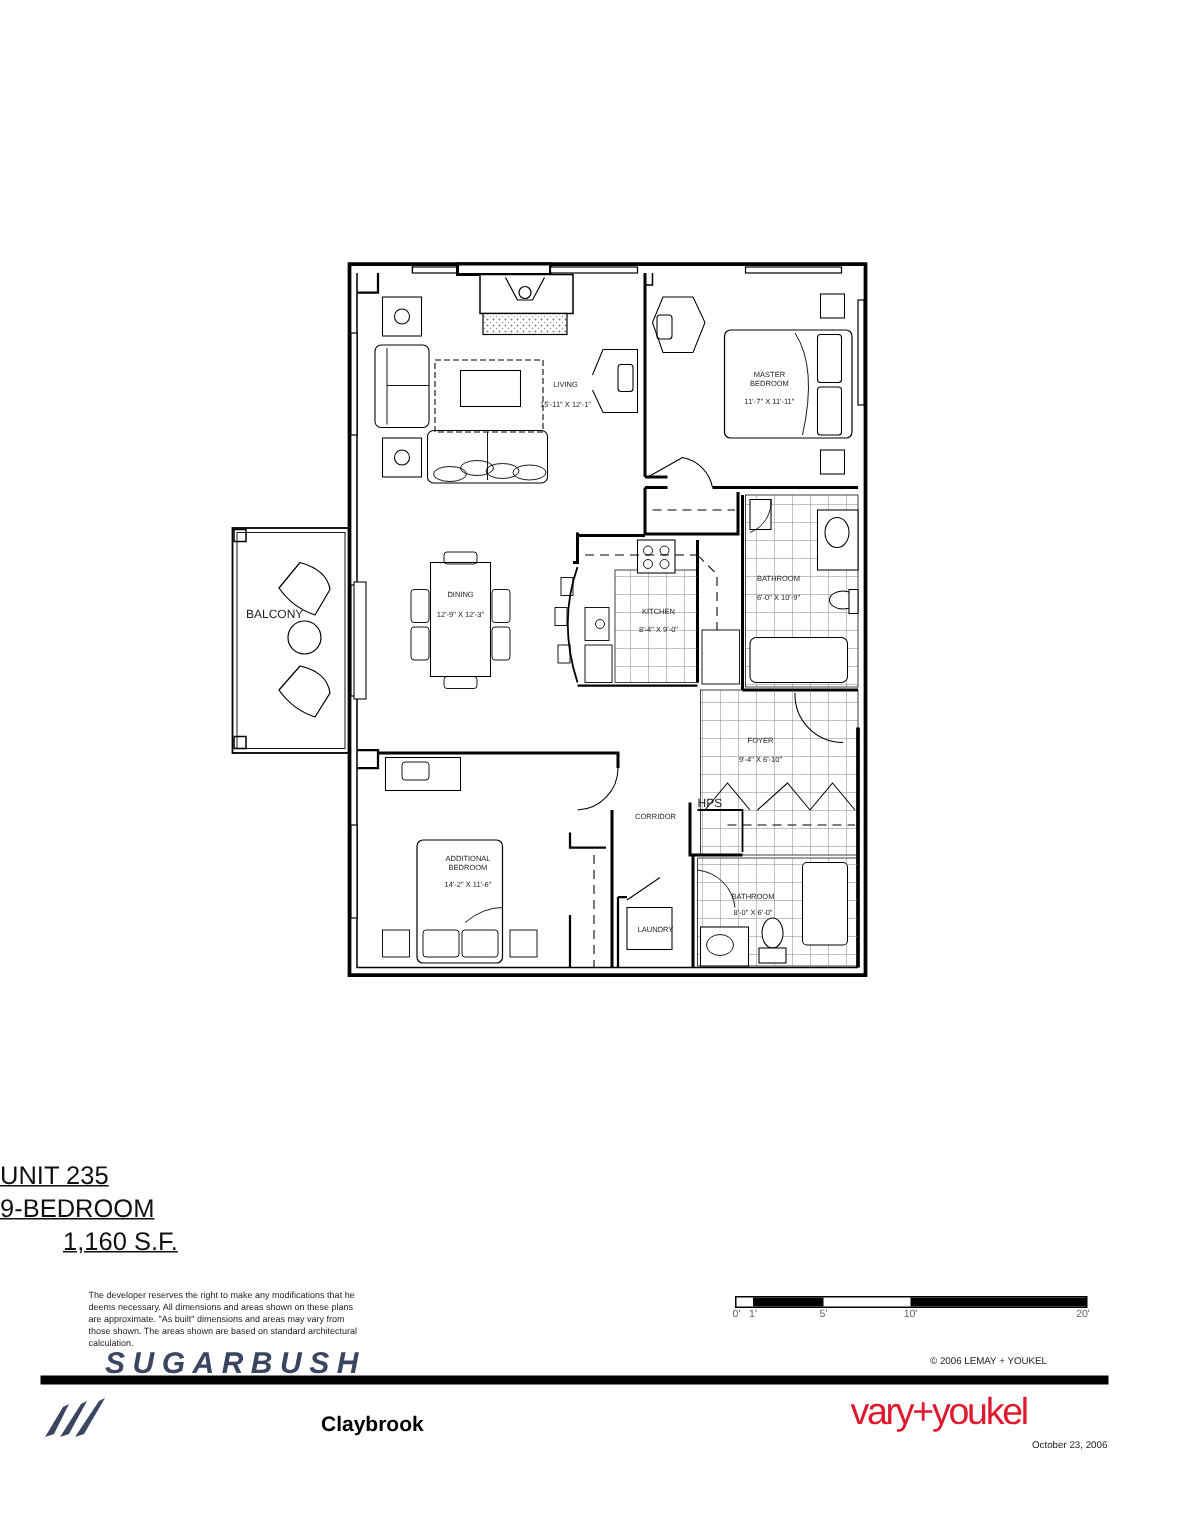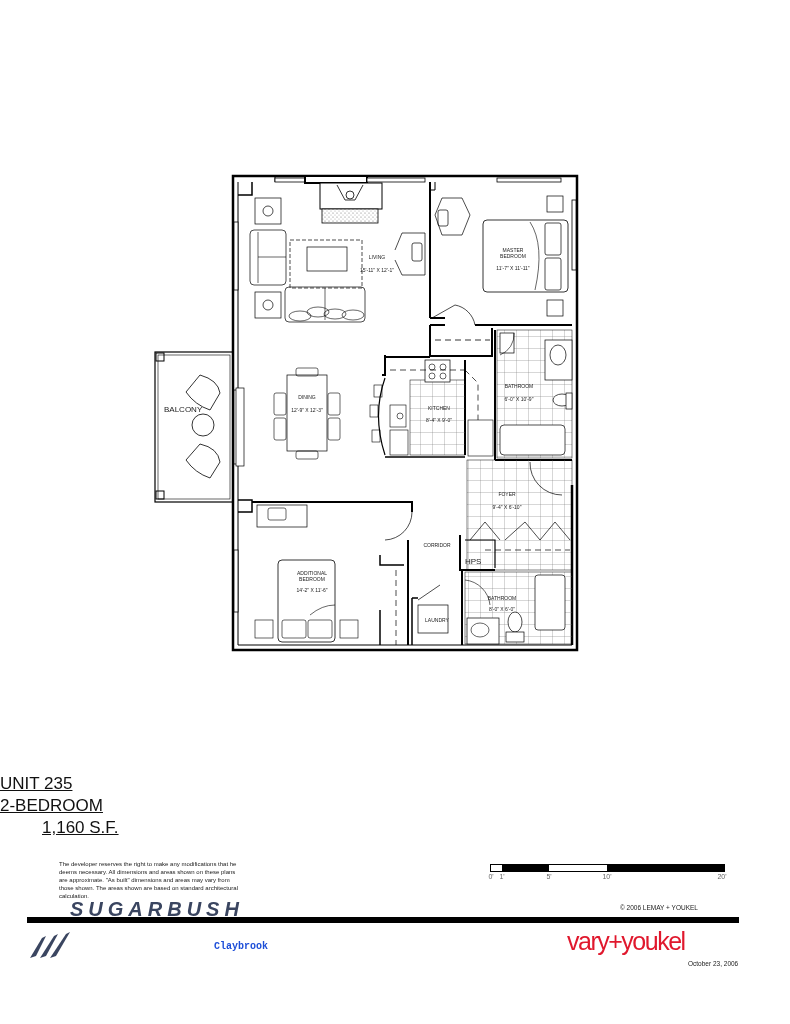--- a/index.html
+++ b/index.html
@@ -9,21 +9,21 @@
   .rlabel{position:absolute;font-family:"Liberation Sans",sans-serif;font-size:5px;text-align:center;line-height:6px;color:#222;white-space:nowrap;transform:translateX(-50%);}
   .rdim{position:absolute;font-family:"Liberation Sans",sans-serif;font-size:5px;text-align:center;color:#222;white-space:nowrap;transform:translateX(-50%);}
   .balc{position:absolute;font-size:8px;color:#222;text-align:right;}
   .hps{position:absolute;font-size:8px;color:#222;}
   .unit{position:absolute;left:0;width:790px;text-align:left;font-size:17px;line-height:21px;color:#111;text-decoration:underline;}
   .disclaimer{position:absolute;left:59px;top:860px;width:180px;font-size:6px;line-height:8px;color:#222;}
   .scale-lbl{position:absolute;top:873px;font-size:7px;color:#666;transform:translateX(-50%);}
   .copy{position:absolute;left:620px;top:904px;font-size:6.5px;color:#222;}
   .rule{position:absolute;left:27px;top:917px;width:712px;height:6px;background:#000;}
   .sugar{position:absolute;left:70px;top:898px;font-size:20px;font-weight:bold;font-style:italic;letter-spacing:5px;color:#3a4560;}
-  .clay{position:absolute;left:214px;top:941px;font-family:Liberation Mono, monospace;font-weight:bold;font-size:10px;color:#1d4ed8;}
+  .clay{position:absolute;left:214px;top:941px;font-family:Liberation Sans, sans-serif;font-weight:bold;font-size:14px;color:#000000;}
   .ly{position:absolute;left:567px;top:927px;font-size:25px;color:#e0182d;letter-spacing:-1.5px;}
   .date{position:absolute;left:688px;top:960px;font-size:6.5px;color:#222;}
 </style>
 </head>
 <body>
 
 <svg id="plan" width="790" height="720" viewBox="0 0 790 720" xmlns="http://www.w3.org/2000/svg">
   <defs>
     <pattern id="tile" width="12" height="12" patternUnits="userSpaceOnUse">
       <path d="M12 0 L0 0 0 12" fill="none" stroke="#777" stroke-width="0.6"></path>
@@ -211,24 +211,24 @@
 <div class="rdim" style="left:312px;top:587px;">14'-2" X 11'-6"</div>
 
 <div class="rlabel" style="left:437px;top:542px;">CORRIDOR</div>
 
 <div class="rlabel" style="left:437px;top:617px;">LAUNDRY</div>
 
 <div class="rlabel" style="left:502px;top:595px;">BATHROOM</div>
 <div class="rdim" style="left:502px;top:606px;">8'-0" X 6'-0"</div>
 
 <div class="balc" style="left:164px;top:405px;">BALCONY</div>
-<div class="hps" style="left:465px;top:557px;">HPS</div>
+<div class="hps" style="left:465px;top:531px;">HPS</div>
 
 <div class="unit" style="top:773px;">UNIT 235</div>
-<div class="unit" style="top:795px;">2-BEDROOM</div>
+<div class="unit" style="top:795px;">9-BEDROOM</div>
 <div class="unit" style="top:817px;padding-left:42px;">1,160 S.F.</div>
 
 <div class="disclaimer">The developer reserves the right to make any modifications that he deems necessary.  All dimensions and areas shown on these plans are approximate.  "As built" dimensions and areas may vary from those shown.  The areas shown are based on standard architectural calculation.</div>
 
 <div class="abs" style="left:490px;top:864px;width:233px;height:6px;border:1px solid #000;">
   <div class="abs" style="left:11px;top:0;width:47px;height:6px;background:#000;"></div>
   <div class="abs" style="left:116px;top:0;width:117px;height:6px;background:#000;"></div>
 </div>
 <div class="scale-lbl" style="left:491px;">0'</div>
 <div class="scale-lbl" style="left:502px;">1'</div>

